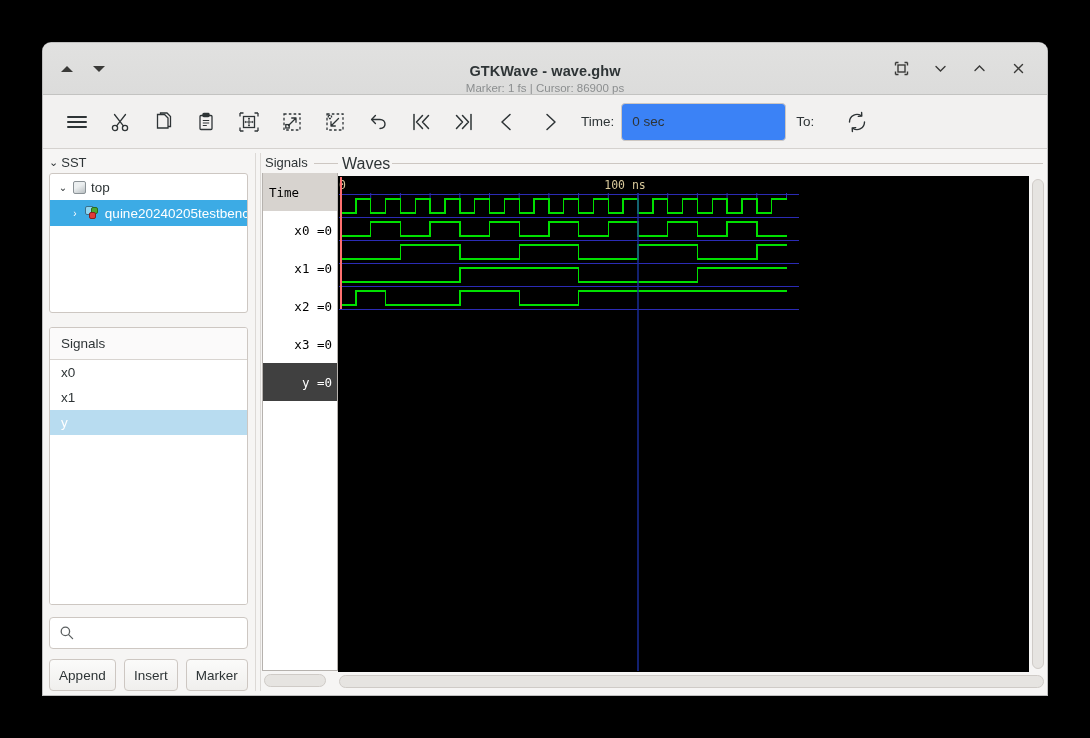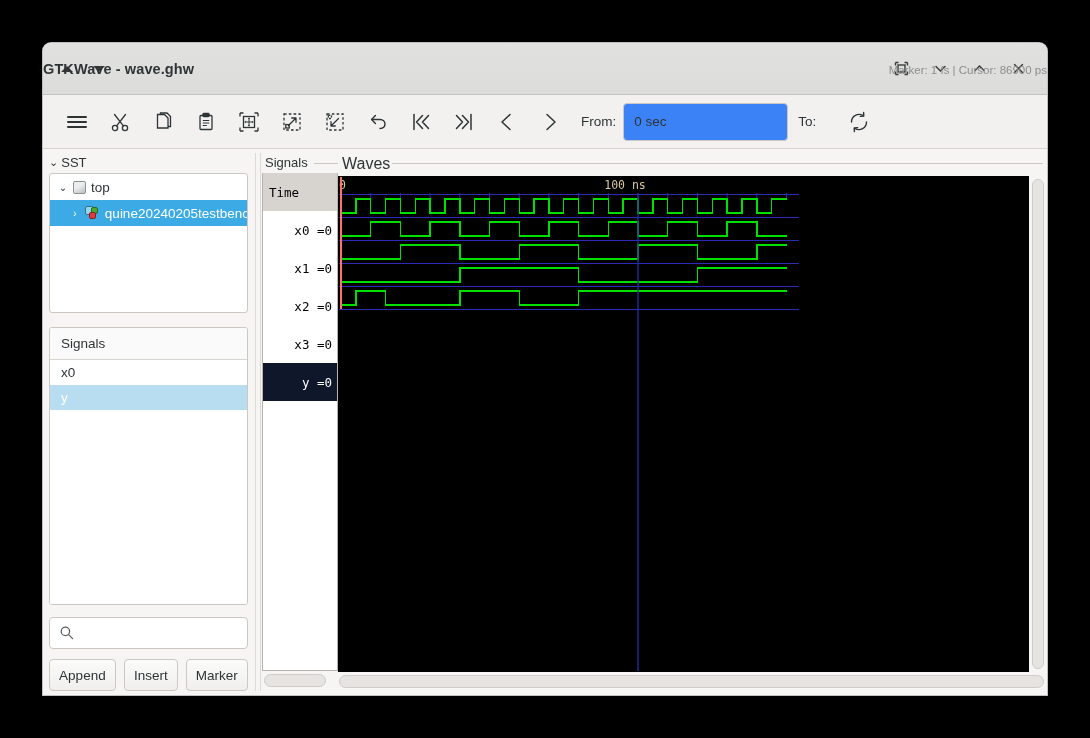--- a/index.html
+++ b/index.html
@@ -30,21 +30,21 @@
     align-items: center;
     position: relative;
     flex: 0 0 auto;
   }
   .tb-left { display: flex; align-items: center; gap: 20px; padding-left: 18px; width: 180px; }
   .tri { width: 0; height: 0; cursor: default; }
   .tri-up { border-left: 6px solid transparent; border-right: 6px solid transparent; border-bottom: 6px solid #3a3a38; }
   .tri-down { border-left: 6px solid transparent; border-right: 6px solid transparent; border-top: 6px solid #3a3a38; }
   .tb-center {
     position: absolute; left: 0; right: 0; top: 0; bottom: 0;
-    display: flex; align-items: center; justify-content: space-between;
+    display: flex; flex-direction: column; align-items: center; justify-content: flex-end;
     pointer-events: none;
     border-radius: 9px;
   }
   #win-title { font-size: 14.5px; font-weight: bold; color: #2e3436; letter-spacing: .1px; }
   #win-subtitle { font-size: 11.5px; color: #8b8e8f; margin-top: 3px; }
   .tb-right { margin-left: auto; display: flex; align-items: center; gap: 22px; padding-right: 20px; }
   .wbtn { width: 17px; height: 17px; display: flex; align-items: center; justify-content: center; color: #3a3a38; }
   
   #toolbar {
     height: 54px;
@@ -130,21 +130,21 @@
   #namecol { width: 76px; flex: 0 0 76px; display: flex; flex-direction: column; }
   .names-title { padding: 6px 0 3px 3px; font-size: 13px; color: #2e3436; position: relative; }
   .names-title::after { content:""; position:absolute; left:52px; right:0; top:14px; height:1px; background:#cdc7c2; }
   #names-box { flex: 1 1 auto; background: #fff; border: 1px solid #b6b2ae; border-top: none; overflow: hidden; }
   .nm-row {
     height: 38px; display: flex; align-items: center; justify-content: flex-end;
     padding-right: 5px;
     font-family: "DejaVu Sans Mono", monospace; font-size: 12.5px; color: #000;
   }
   .nm-row.time { background: #d7d3cf; justify-content: flex-start; padding-left: 6px; font-weight: normal; }
-  .nm-row.sel { background: #0f172a; color: #fff; }
+  .nm-row.sel { background: #404040; color: #fff; }
   #names-scroll { height: 20px; background: #f6f5f4; padding: 3px 2px 0 2px; }
   .hbar { height: 13px; background: #e6e4e1; border-radius: 7px; border: 1px solid #cfcbc7; }
   
   #wavecol { flex: 1 1 auto; display: flex; flex-direction: column; min-width: 0; padding-right: 0; }
   .waves-title { padding: 6px 0 3px 4px; font-size: 16px; color: #2e3436; position: relative; }
   .waves-title::after { content:""; position:absolute; left:54px; right:4px; top:14px; height:1px; background:#cdc7c2; }
   #wave-area { flex: 1 1 auto; display: flex; min-height: 0; }
   #wave-canvas-wrap { flex: 1 1 auto; background: #000; position: relative; overflow: hidden; border: 1px solid #000;}
   #wave-svg { display: block; }
   #wave-vscroll { width: 18px; flex: 0 0 18px; background: #f6f5f4; padding: 3px 3px; }
@@ -260,21 +260,21 @@
     <div class="tool">
       <svg width="22" height="22" viewBox="0 0 22 22" fill="none" stroke="#2e3436" stroke-width="1.5">
         <path d="M14 3.5L6 11l8 7.5" stroke-linecap="round" stroke-linejoin="round"></path>
       </svg>
     </div>
     <div class="tool">
       <svg width="22" height="22" viewBox="0 0 22 22" fill="none" stroke="#2e3436" stroke-width="1.5">
         <path d="M8 3.5L16 11l-8 7.5" stroke-linecap="round" stroke-linejoin="round"></path>
       </svg>
     </div>
-    <div class="fieldlabel">From:</div>
+    <div class="fieldlabel">Time:</div>
     <div class="tfield" id="from-field">0 sec</div>
     <div class="fieldlabel">To:</div>
     <div class="tool" style="margin-left:14px">
       <svg width="24" height="24" viewBox="0 0 24 24" fill="none" stroke="#2e3436" stroke-width="1.4">
         <path d="M19.5 12a7.5 7.5 0 0 1-11.6 6.3" stroke-linecap="round"></path>
         <path d="M4.5 12A7.5 7.5 0 0 1 16.1 5.7" stroke-linecap="round"></path>
         <path d="M16.6 2.5l0.2 3.6 -3.5 0.3" stroke-linecap="round" stroke-linejoin="round"></path>
         <path d="M7.4 21.5l-0.2 -3.6 3.5 -0.3" stroke-linecap="round" stroke-linejoin="round"></path>
       </svg>
     </div>
@@ -301,20 +301,21 @@
               <i class="i3"></i>
             </span>
           <span class="tree-label">quine20240205testbenc</span>
         </div>
       </div>
 
       <div class="panel-box" id="sig-list-box">
         <div class="list-head">Signals</div>
         <div class="list-body">
           <div class="sig-row">x0</div>
+          <div class="sig-row">x1</div>
           <div class="sig-row sel">y</div>
         </div>
       </div>
 
       <div id="search-wrap">
         <svg width="15" height="15" viewBox="0 0 15 15" fill="none" stroke="#5b5f60" stroke-width="1.3">
           <circle cx="6.4" cy="6.4" r="4.2"></circle>
             <path d="M9.6 9.6l4 4" stroke-linecap="round"></path>
         </svg>
         <input type="text" placeholder="" style="">

